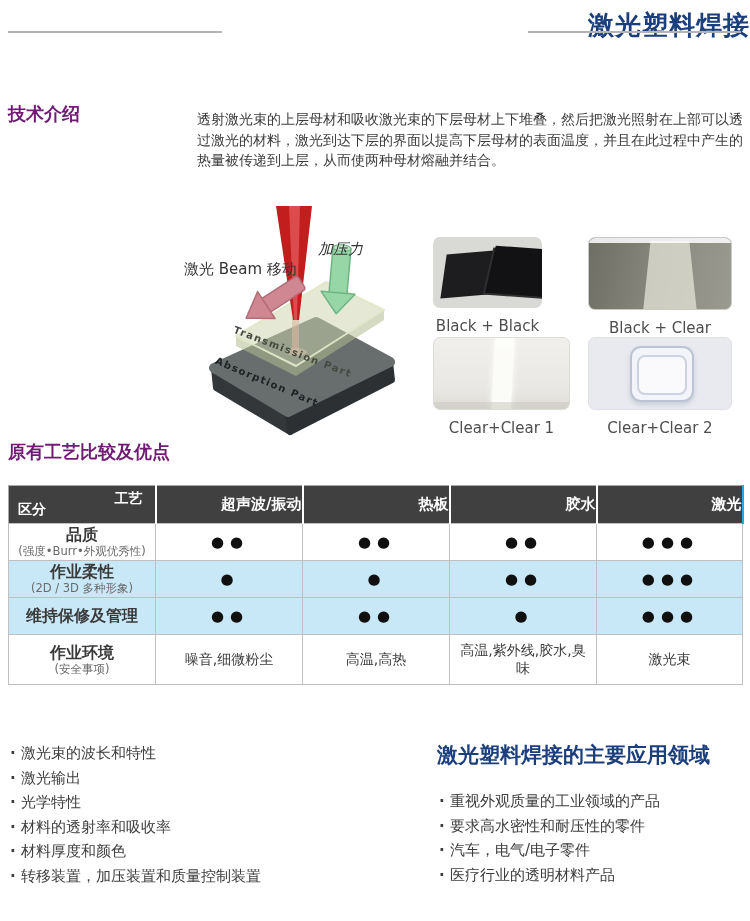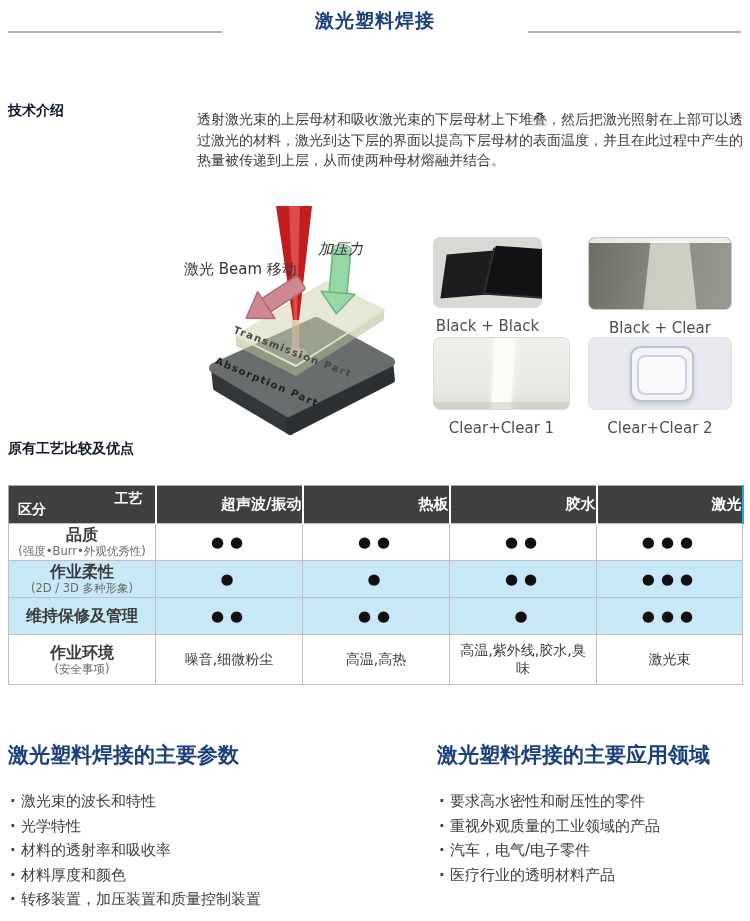--- a/index.html
+++ b/index.html
@@ -5,28 +5,28 @@
   html,body { margin:0; padding:0; }
   body {
     width:750px; height:921px; position:relative; overflow:hidden;
     background:#ffffff; font-family:"DejaVu Sans","Liberation Sans",sans-serif;
     color:#3c3c3c;
   }
   
   .page-header { position:absolute; top:0; left:0; width:750px; height:60px; }
   .page-title {
     position:absolute; top:8px; left:0; width:100%; margin:0;
-    text-align:center; font-size:19px; font-weight:bold; color:#1b3e7c; letter-spacing:1px;
+    text-align:right; font-size:26px; font-weight:bold; color:#1b3e7c; letter-spacing:1px;
   }
   .hline { position:absolute; top:31px; height:2px; background:#b3b3b3; }
   .hline.l { left:8px; width:214px; }
   .hline.r { right:9px; width:213px; }
 
   
-  .sec-title { position:absolute; margin:0; font-size:14px; font-weight:bold; color:#0f172a; white-space:nowrap; }
+  .sec-title { position:absolute; margin:0; font-size:18px; font-weight:bold; color:#701a75; white-space:nowrap; }
   .intro-h { left:8px; top:102px; }
   .comp-h  { left:8px; top:440px; }
 
   
   .intro-body {
     position:absolute; left:190px; top:102px; width:556px; margin:7px;
     font-size:14px; line-height:20.5px; color:#3c3c3c;
   }
 
   
@@ -227,31 +227,31 @@
         </td>
         <td class="txt">噪音,细微粉尘</td>
         <td class="txt">高温,高热</td>
         <td class="txt">高温,紫外线,胶水,臭味</td>
         <td class="txt">激光束</td>
       </tr>
     </tbody>
   </table>
 
 <section class="bsec left">
-  <h2>激光塑料焊接的主要参数</h2>
   <ul id="params-list">
       <li>激光束的波长和特性</li>
+      <li>激光输出</li>
       <li>光学特性</li>
       <li>材料的透射率和吸收率</li>
       <li>材料厚度和颜色</li>
       <li>转移装置，加压装置和质量控制装置</li>
     </ul>
 </section>
 
 <section class="bsec right">
   <h2>激光塑料焊接的主要应用领域</h2>
   <ul id="apps-list">
+      <li>重视外观质量的工业领域的产品</li>
       <li>要求高水密性和耐压性的零件</li>
-      <li>重视外观质量的工业领域的产品</li>
       <li>汽车，电气/电子零件</li>
       <li>医疗行业的透明材料产品</li>
     </ul>
 </section>
 
 </body></html>

